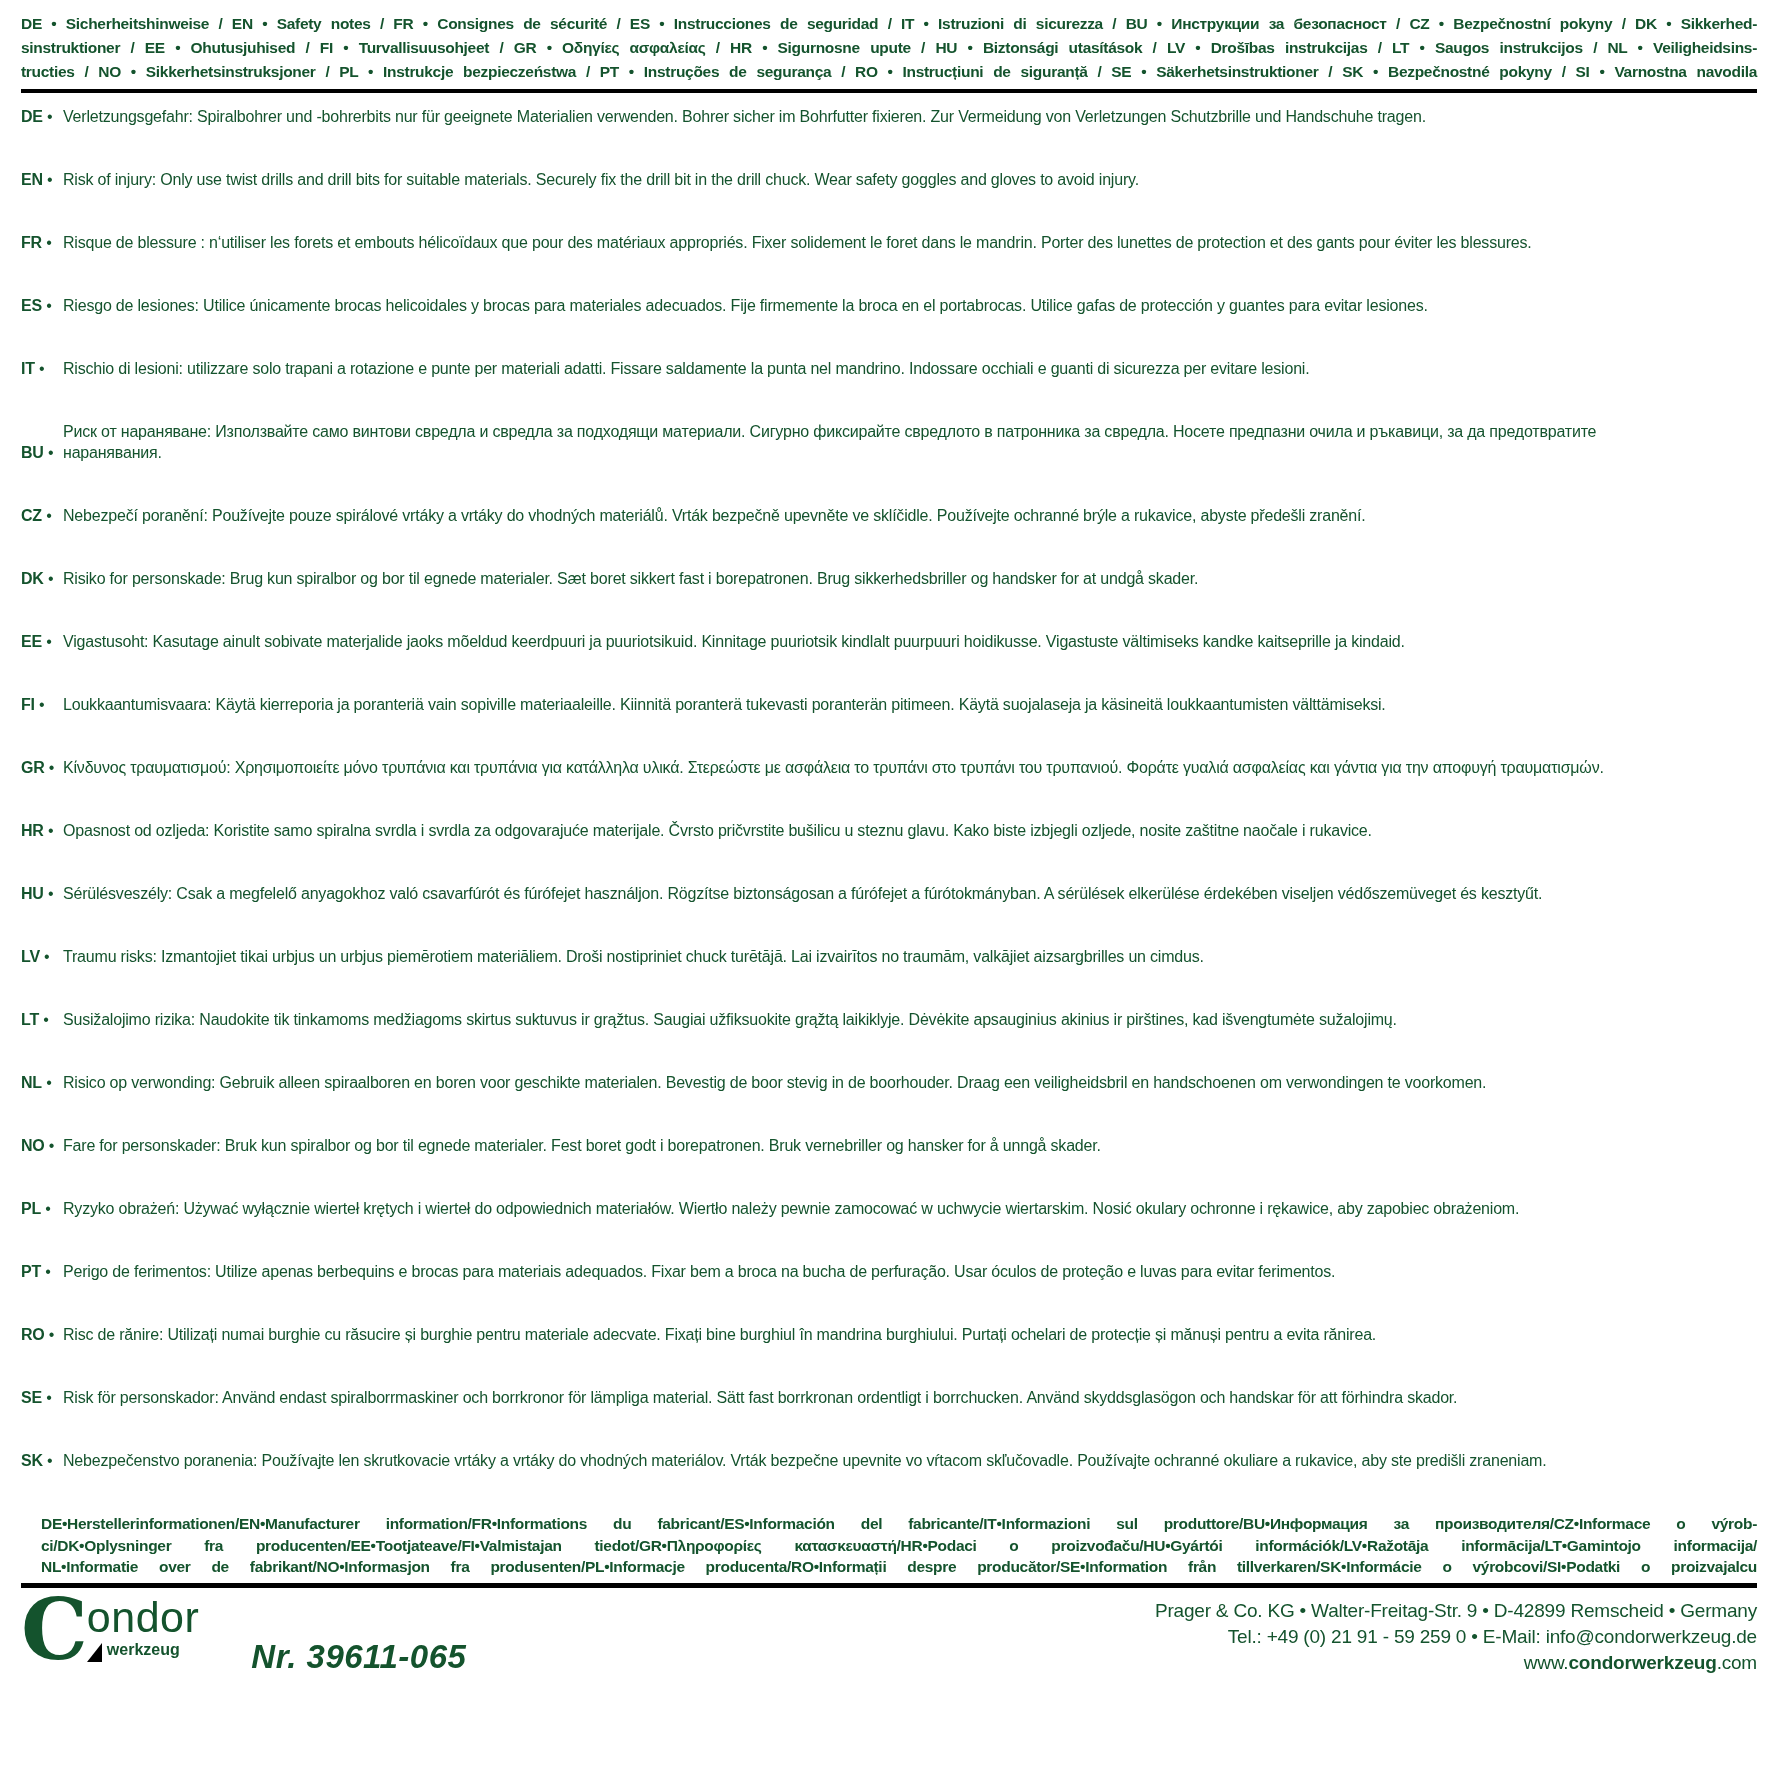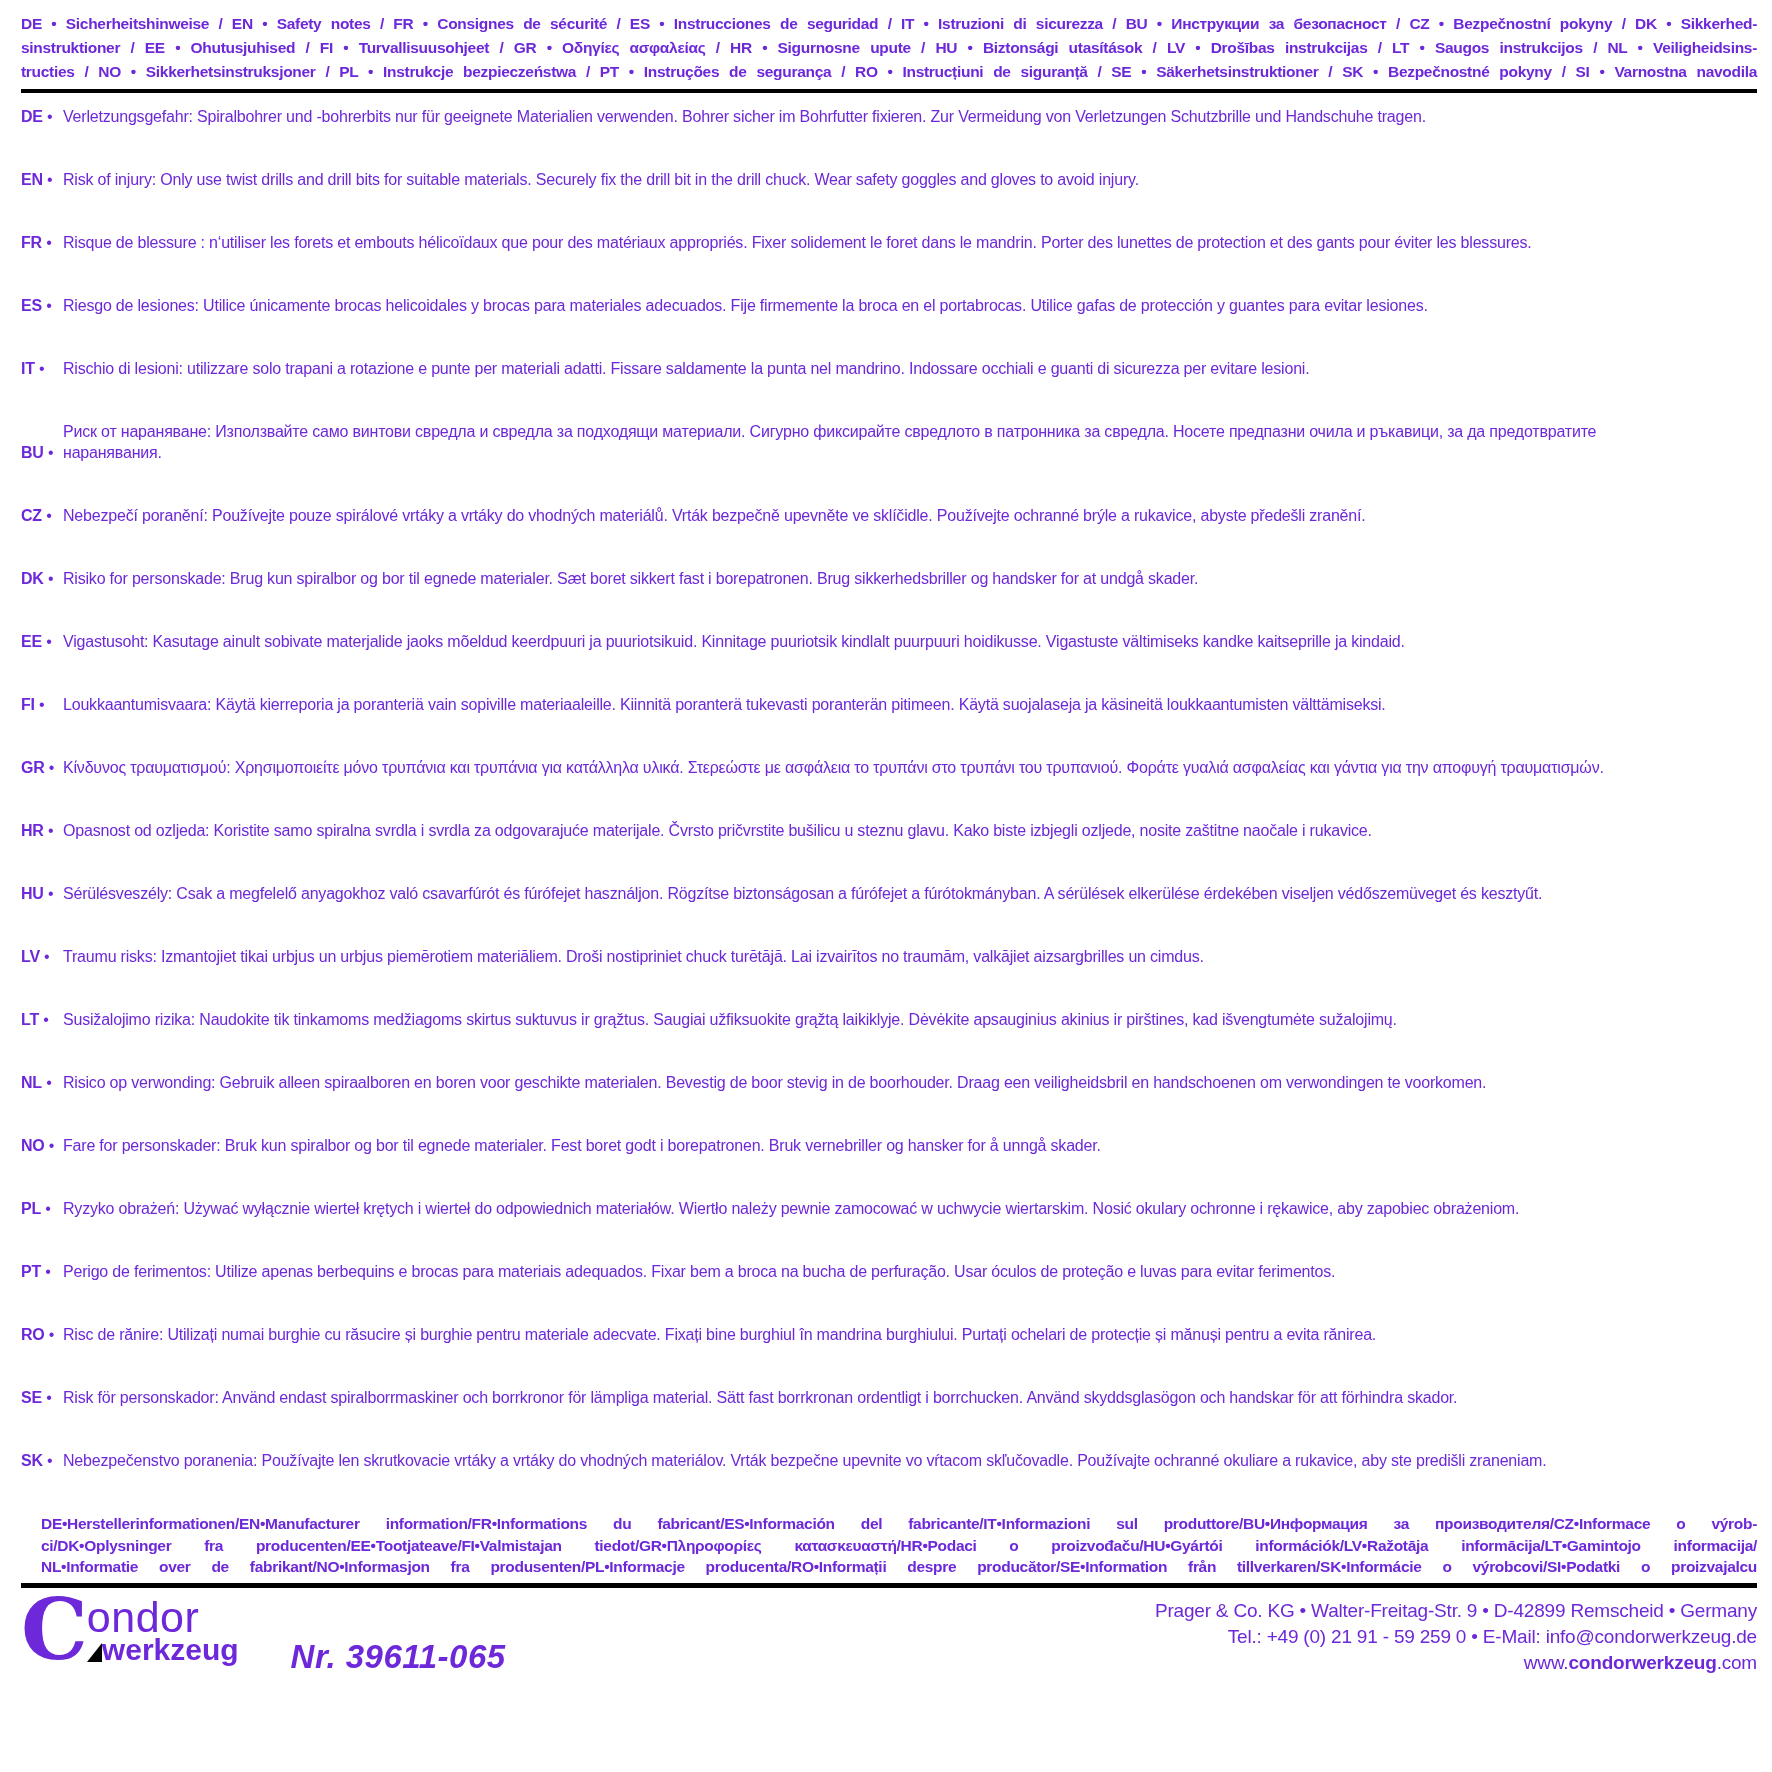--- a/index.html
+++ b/index.html
@@ -1,17 +1,17 @@
 <!DOCTYPE html>
 <html><head>
 <meta charset="utf-8">
 <style>
   html,body{margin:0;padding:0;background:#e8e8e8;}
   .page{
-    width:1772px;height:1772px;box-sizing:border-box;background:#ffffff;color:#6d28d9;
+    width:1772px;height:1772px;box-sizing:border-box;background:#ffffff;color:#14532d;
     font-family:"Liberation Sans", sans-serif;
     padding:12px 15px 0 21px;margin:0 auto;overflow:hidden;position:relative;
   }
   
   .hdr-line{
     font-weight:700;font-size:15.5px;line-height:24px;letter-spacing:-0.3px;word-spacing:-1px;
     text-align:justify;text-align-last:justify;white-space:normal;
   }
   .rule-top{border-top:4px solid #000;margin-top:5px;}
   
@@ -29,21 +29,21 @@
   .rule-bottom{border-top:5px solid #000;margin-top:5px;}
   
   .bottom{display:flex;align-items:flex-start;margin-top:10px;}
   .logo{display:flex;align-items:flex-start;}
   .logo-c{
     font-family:"DejaVu Serif", serif;font-weight:700;font-size:84px;line-height:72px;
     letter-spacing:-2px;display:block;margin-top:-4px;
   }
   .logo-right{display:flex;flex-direction:column;margin-left:1px;}
   .logo-ondor{font-weight:400;font-size:43px;line-height:38px;letter-spacing:0.5px;}
-  .logo-sub{display:flex;align-items:flex-end;font-weight:700;font-size:30px;line-height:24px;margin-top:2px;}
+  .logo-sub{display:flex;align-items:flex-end;gap:5px;font-weight:700;font-size:16px;line-height:24px;margin-top:2px;}
   .tri{width:0;height:0;border-bottom:19px solid #000;border-left:15px solid transparent;display:inline-block;}
   .partno{font-weight:700;font-style:italic;font-size:33px;letter-spacing:0.5px;margin-left:52px;margin-top:40px;}
   .address{margin-left:auto;text-align:right;font-size:19px;line-height:26px;letter-spacing:-0.2px;}
   .address b{font-weight:700;}
 </style>
 </head>
 <body>
 
 <div class="page">
 

